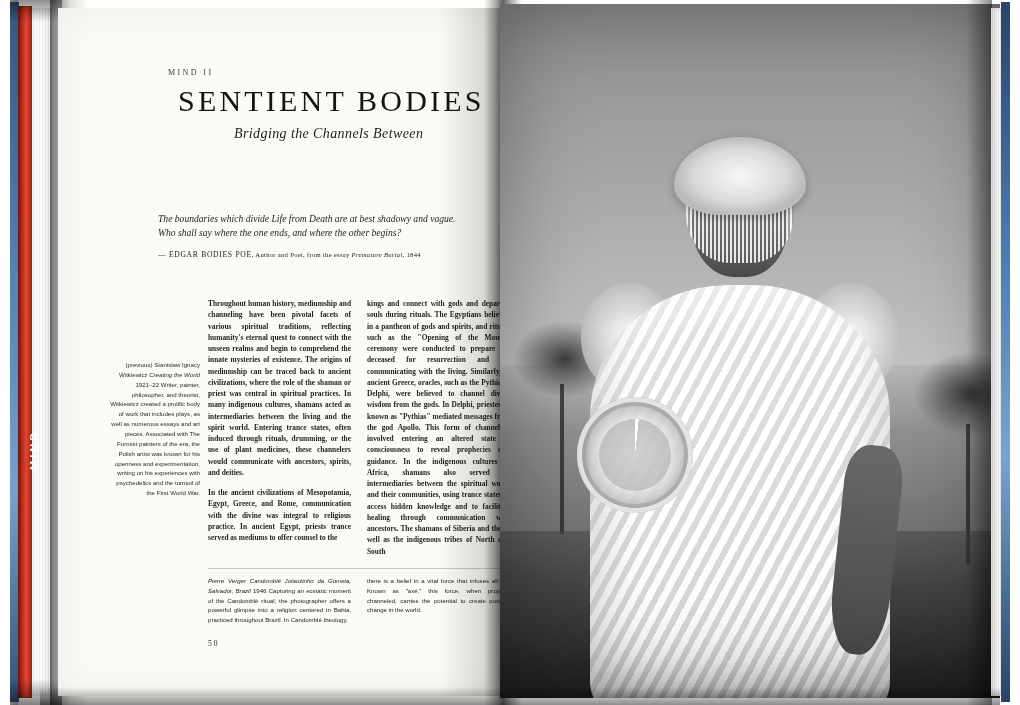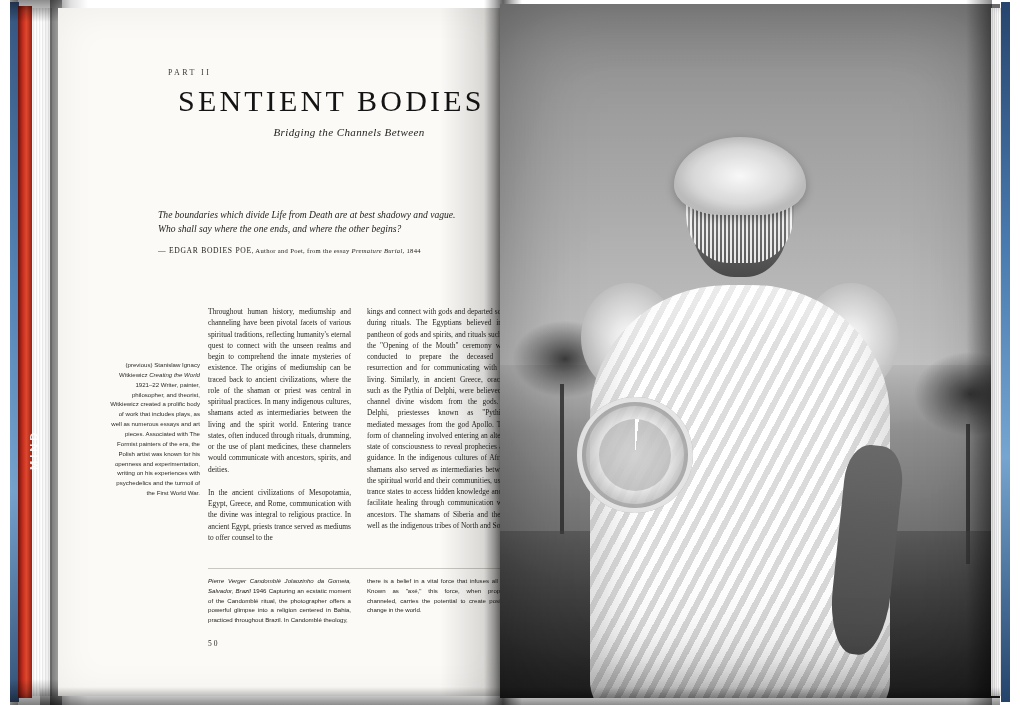--- a/index.html
+++ b/index.html
@@ -85,22 +85,22 @@
     margin-left: 58px; margin-bottom: 8px;
   }
   .title-main {
     font-family:"Liberation Serif", serif;
     font-size: 30px; letter-spacing: 3.2px; color:#141414;
     margin-left: 68px; line-height: 1.05; white-space: nowrap;
   }
   .title-sub {
     font-family:"Liberation Serif", serif;
     font-style: italic;
-    font-size: 11px; letter-spacing: .4px; color:#1c1c1c;
-    margin-left: 124px; margin-top: 9px; text-align: center;
+    font-size: 14px; letter-spacing: .4px; color:#1c1c1c;
+    margin-left: 124px; margin-top: 9px;
   }
 
   .quote-block {
     margin-top: 70px; margin-left: 48px; width: 300px;
   }
   .quote-text {
     font-family:"Liberation Serif", serif;
     font-style: italic; font-size: 9.6px; line-height: 1.55; color:#23231f;
   }
   .quote-attr {
@@ -116,21 +116,21 @@
     position:absolute; left: 150px; top: 286px;
     width: 302px;
     display: flex; gap: 16px;
   }
   .col {
     width: 143px;
     font-family:"Liberation Serif", serif;
     font-size: 7.4px; line-height: 1.52; color:#1f1f1d;
     text-align: justify;
   }
-  .col p { margin:12px 0 9px 0; }
+  .col p { margin:4px 0 9px 0;font-weight:bold; }
 
   
   .margin-caption {
     position:absolute; left: 50px; top: 352px;
     width: 92px;
     font-family:"Liberation Sans", sans-serif;
     font-size: 6.1px; line-height: 1.62; color:#2a2a28;
     text-align: right;
   }
   .margin-caption .em { font-style: italic; }
@@ -304,21 +304,21 @@
       <div class="edge-white"></div>
       <div class="edge-vtext">MIND</div>
       <div class="edge-grad-top"></div>
       <div class="edge-grad-bot"></div>
     </div>
     <div class="left-ramp"></div>
 
     <div class="page-left">
       <div class="pl-inner">
 
-        <div class="part-label">PART II</div>
+        <div class="part-label">MIND II</div>
         <div class="title-main">SENTIENT BODIES</div>
         <div class="title-sub">Bridging the Channels Between</div>
 
         <div class="quote-block">
           <div class="quote-text">The boundaries which divide Life from Death are at best shadowy and vague. Who shall say where the one ends, and where the other begins?</div>
           <div class="quote-attr">
             <span>—</span>
             <span>EDGAR BODIES POE</span><span class="small">, Author and Poet, from the essay </span><span class="small ital">Premature Burial</span><span class="small">, 1844</span>
           </div>
         </div>

